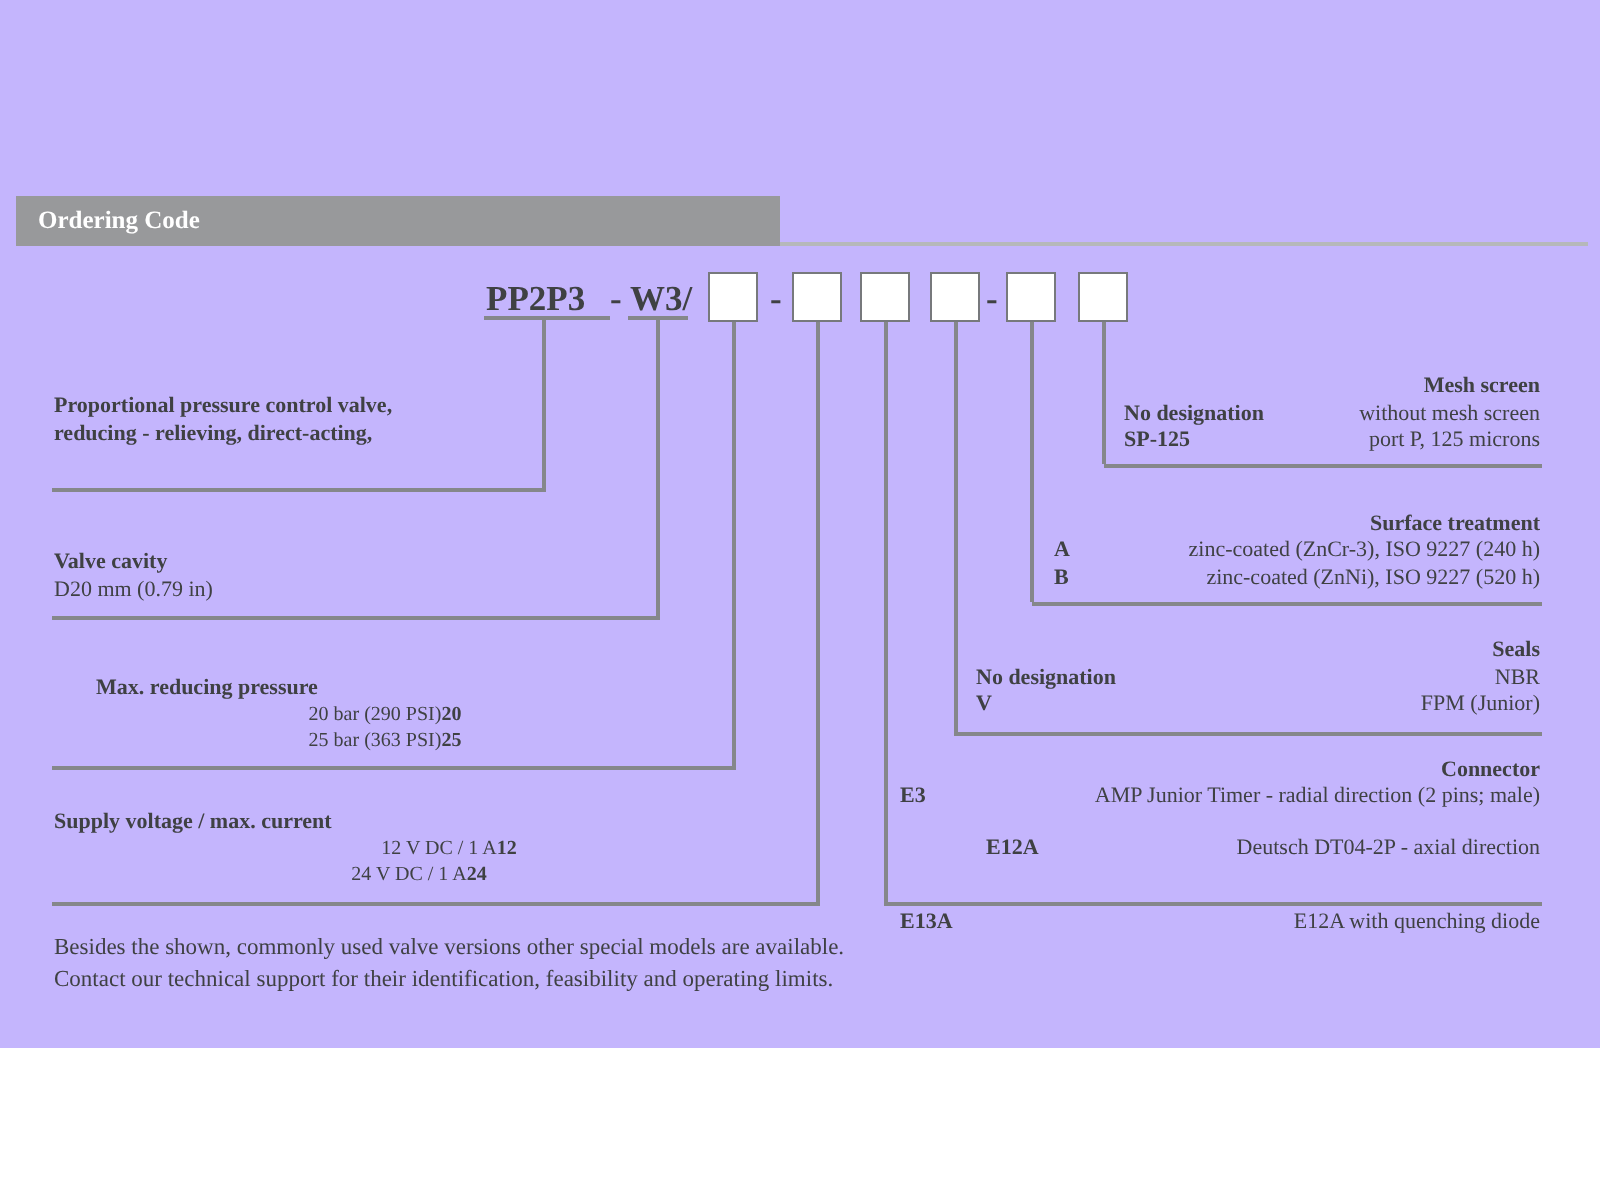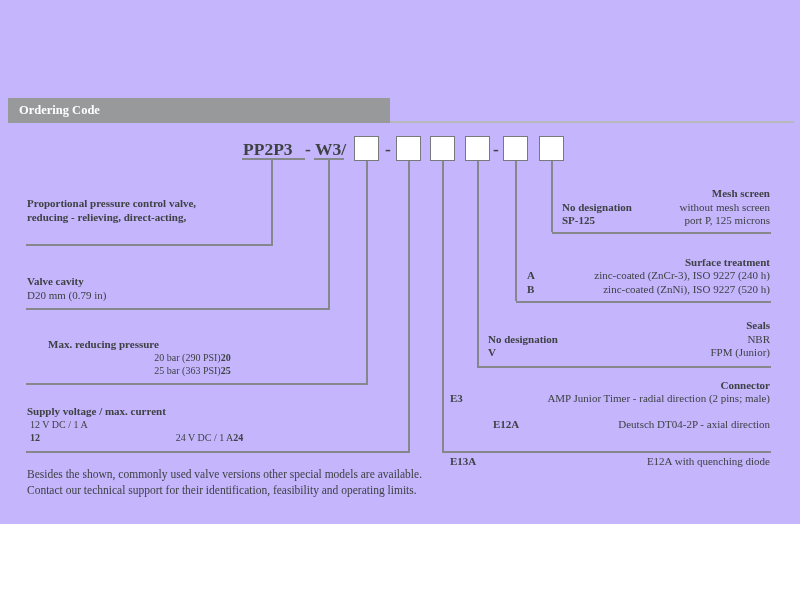--- a/index.html
+++ b/index.html
@@ -75,21 +75,21 @@
     <span>20 bar (290 PSI)</span>
     <span class="b">20</span>
   </div>
   <div class="lrow" style="left:27px;top:364px;width:331px;">
     <span>25 bar (363 PSI)</span>
     <span class="b">25</span>
   </div>
   <div class="hline" style="left:26px;top:383px;width:342px;"></div>
 
   <div class="t b" style="left:27px;top:404px;">Supply voltage / max. current</div>
-  <div class="lrow" style="left:30px;top:418px;width:365px;flex-direction:column;">
+  <div class="lrow" style="left:42px;top:418px;width:365px;">
     <span>12 V DC / 1 A</span>
     <span class="b">12</span>
   </div>
   <div class="lrow" style="left:27px;top:431px;width:365px;">
     <span>24 V DC / 1 A</span>
     <span class="b">24</span>
   </div>
   <div class="hline" style="left:26px;top:451px;width:384px;"></div>
 
   <div class="rtitle" style="top:187px;">Mesh screen</div>

